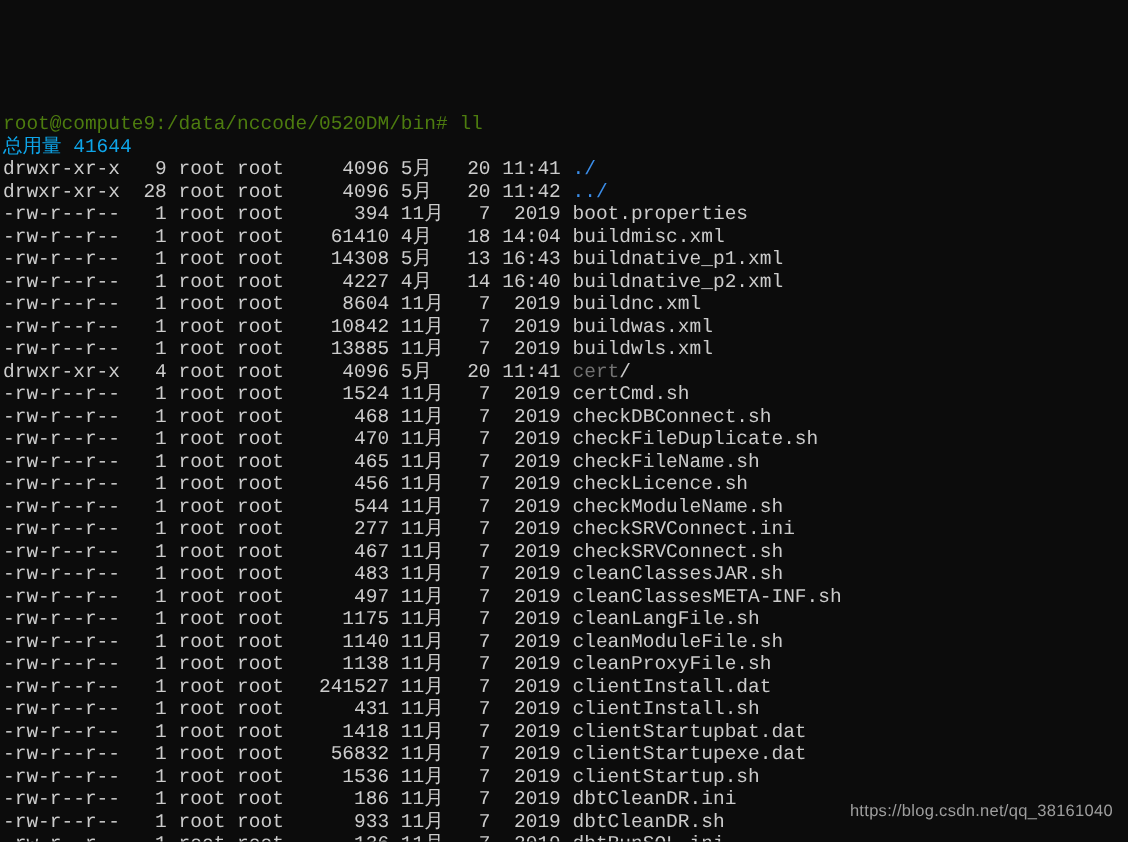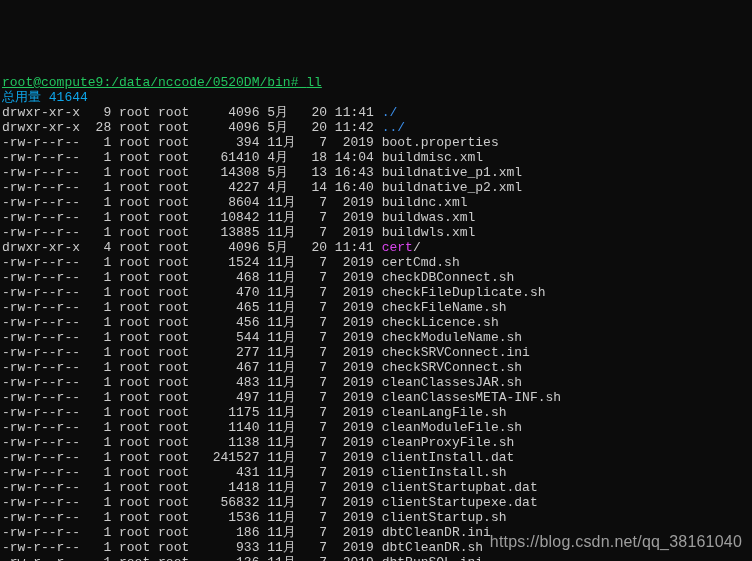--- a/index.html
+++ b/index.html
@@ -9,32 +9,32 @@
       font-family: 'Consolas', 'Courier New', monospace;
       font-size: 13px;
       line-height: 15px;
       width: 752px;
       height: 561px;
       overflow: hidden;
       position: relative;
       white-space: pre;
     }
     .terminal { padding: 0 2px; }
-    .prompt-line { color: #22c55e; text-decoration: underline; }
+    .prompt-line { color: #4d7c0f; }
     .total-line { color: #0ea5e9; }
     .row { display: block; }
     .dir { color: #3b8eea; }
-    .link-cyan { color: #d946ef; }
+    .link-cyan { color: #737373; }
     .watermark {
       position: absolute;
       bottom: 12px;
       right: 10px;
       color: #9e9e9e;
       font-family: Arial, sans-serif;
-      font-size: 16px;
+      font-size: 11px;
       letter-spacing: 0.2px;
     }
   </style>
 </head>
 <body>
 
 
 
 <div class="terminal">
 <span class="prompt-line"><span>root@compute9:/data/nccode/0520DM/bin# </span><span>ll</span></span>

